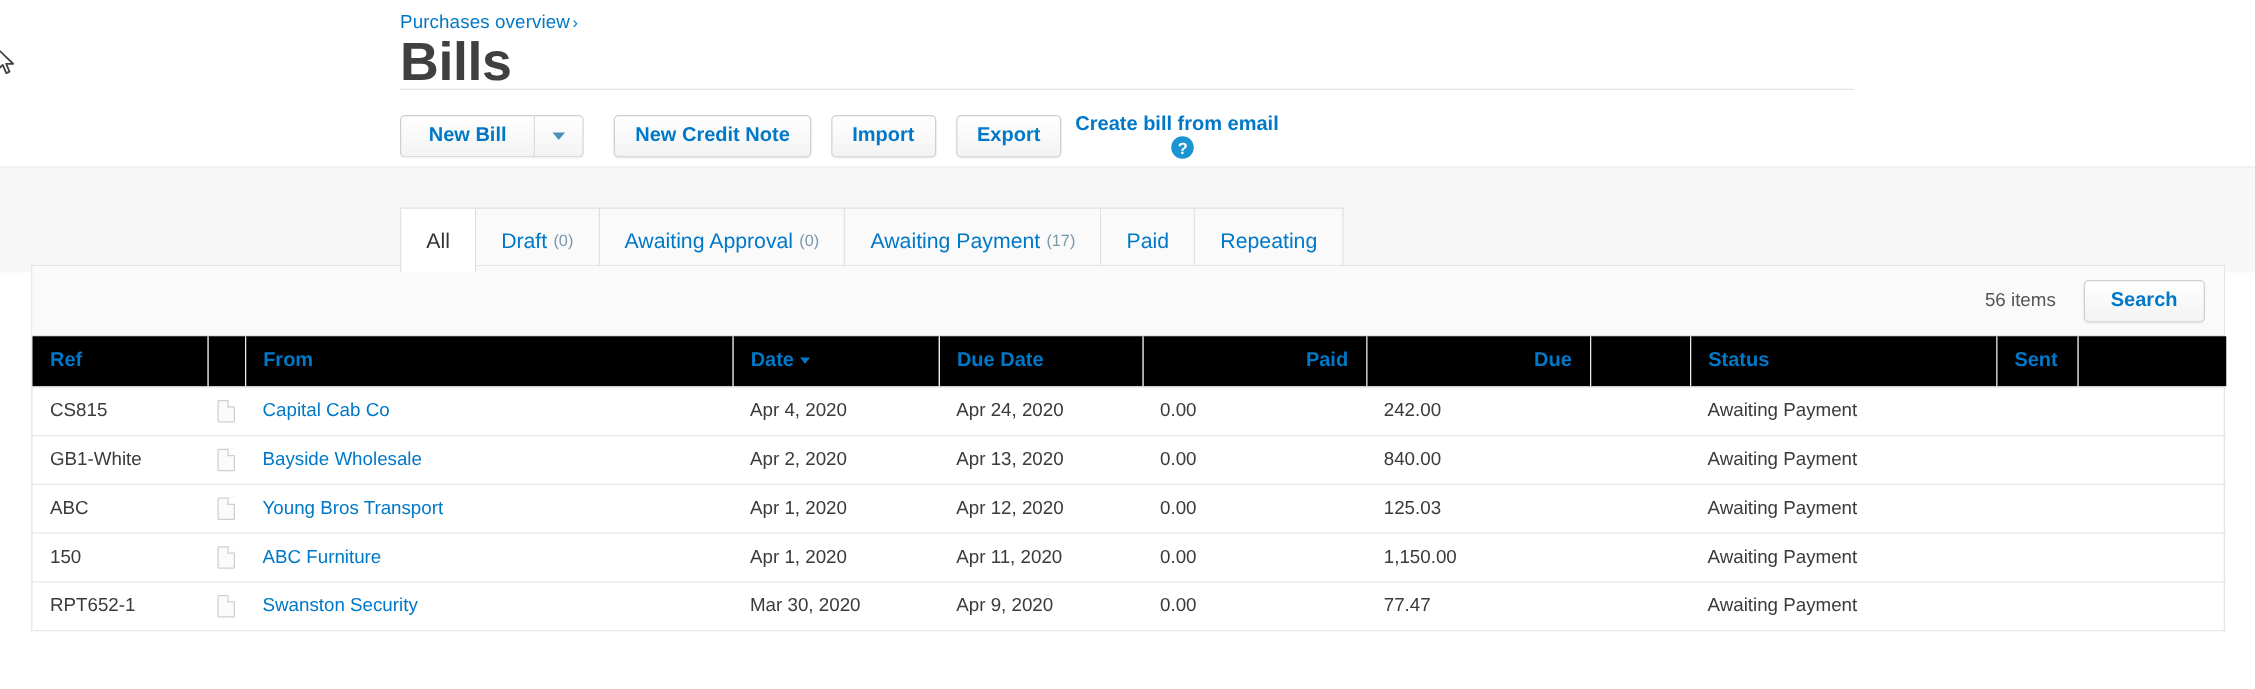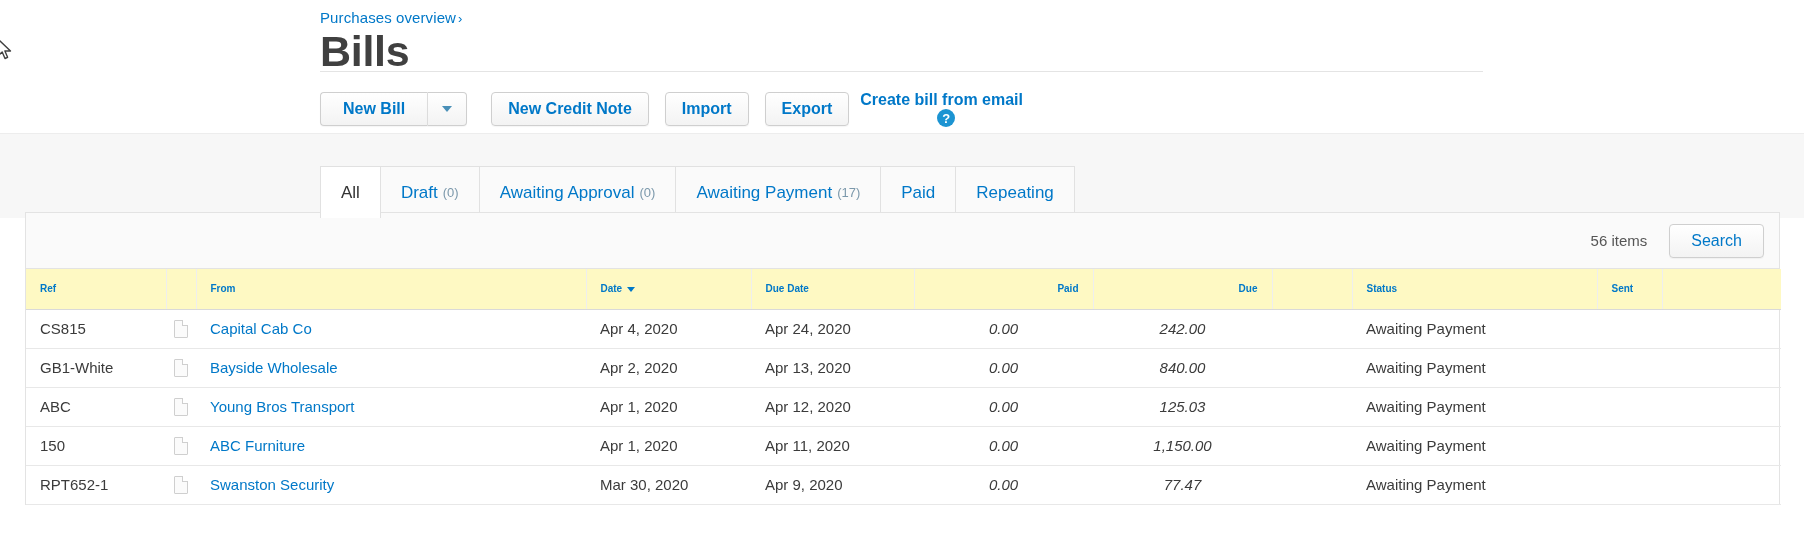--- a/index.html
+++ b/index.html
@@ -203,41 +203,41 @@
     color: #555555;
     margin-right: 22px;
   }
   .search-btn {
     height: 34px;
     border: 1px solid #cfcfcf;
     border-radius: 4px;
     background: linear-gradient(to bottom, #ffffff 0%, #f3f3f3 100%);
     color: #0078c8;
     font-size: 16px;
-    font-weight: normal;
+    font-weight: bold;
     padding: 0 21px;
     display: flex;
     align-items: center;
     cursor: pointer;
     box-shadow: 0 1px 1px rgba(0,0,0,0.04);
   }
 
   table.bills {
     width: 100%;
     border-collapse: collapse;
     table-layout: fixed;
   }
 
   table.bills th {
     height: 40px;
-    background: #fef9c3;
+    background: #000000;
     border-bottom: 1px solid #d9d9d9;
     border-right: 1px solid #eeeeee;
     color: #0078c8;
-    font-size: 10px;
+    font-size: 16px;
     font-weight: bold;
     text-align: left;
     padding: 0 14px;
     vertical-align: middle;
     white-space: nowrap;
   }
   table.bills th.num { text-align: right; }
   table.bills th:last-child { border-right: none; }
 
   .sort-caret {
@@ -254,21 +254,21 @@
     height: 39px;
     border-bottom: 1px solid #e8e8e8;
     font-size: 15px;
     color: #3b3b3b;
     padding: 0 14px;
     vertical-align: middle;
     white-space: nowrap;
     overflow: hidden;
     margin-top: 20px;
   }
-  table.bills td.num { text-align: center; font-style: italic; }
+  table.bills td.num { text-align: left; }
   table.bills td.link a {
     color: #0078c8;
     text-decoration: none;
     cursor: pointer;
   }
   table.bills td.icon-cell { padding: 0; text-align: center; }
 
   .doc-icon {
     display: inline-block;
     position: relative;

